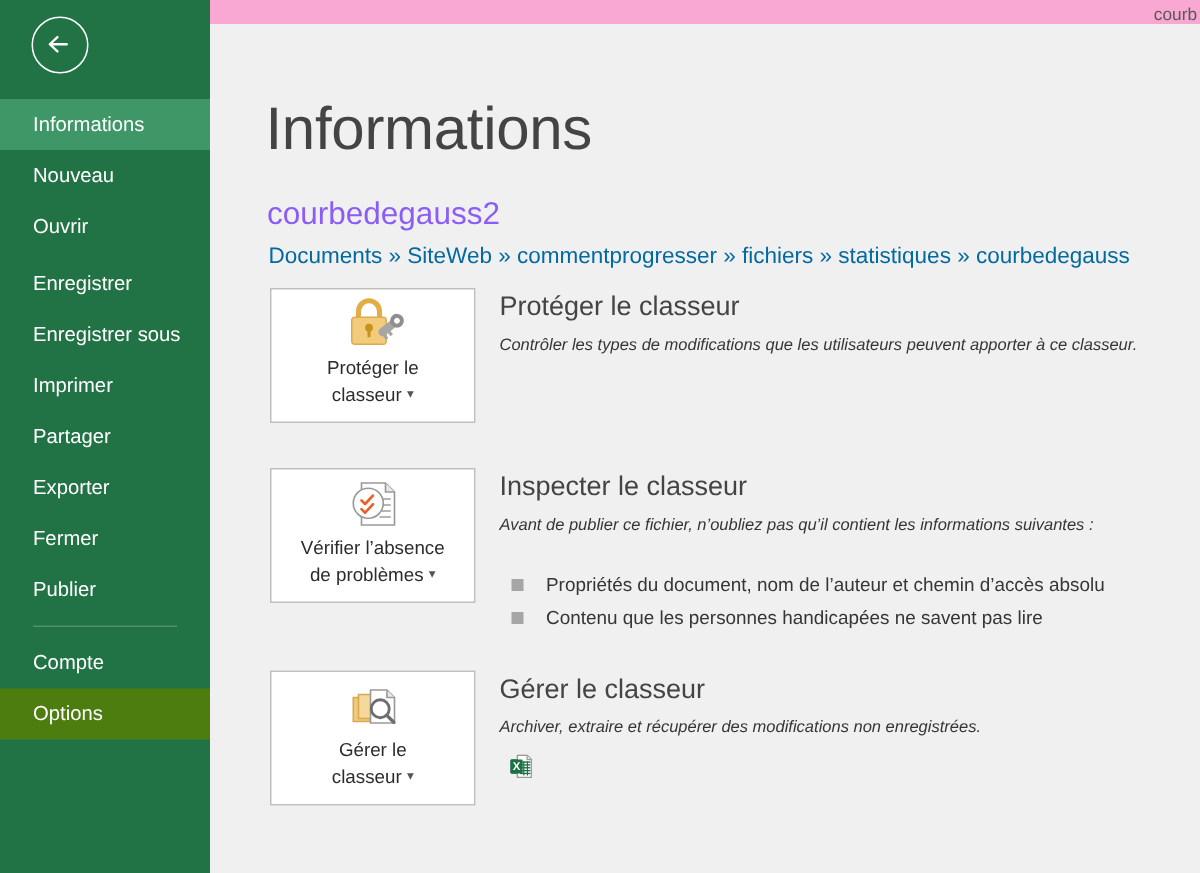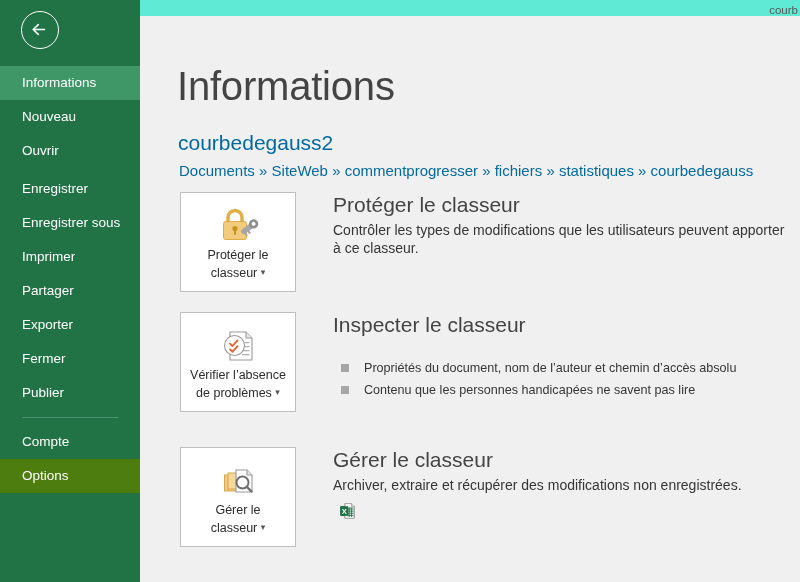--- a/index.html
+++ b/index.html
@@ -22,21 +22,21 @@
     overflow: hidden;
   }
 
   
   .top-sliver {
     position: absolute;
     left: 140px;
     top: 0;
     width: 660px;
     height: 16px;
-    background: #5eead4;
+    background: #f9a8d4;
     text-align: right;
     overflow: hidden;
     box-sizing: border-box;
     padding-right: 2px;
   }
   .top-sliver span {
     font-size: 11.5px;
     color: #585858;
     line-height: 14px;
     display: inline-block;
@@ -107,21 +107,21 @@
     color: #444444;
     font-weight: 300;
     letter-spacing: -0.2px;
     line-height: 46px;
   }
   .doc-name {
     position: absolute;
     left: 38px;
     top: 114px;
     font-size: 21px;
-    color: #0369a1;
+    color: #8b5cf6;
     line-height: 26px;
   }
   .breadcrumb {
     position: absolute;
     left: 39px;
     top: 146px;
     font-size: 15px;
     color: #0369a1;
     line-height: 17px;
     white-space: nowrap;
@@ -130,27 +130,26 @@
   
   .section { position: absolute; left: 0; width: 660px; }
   .sec-protect { top: 176px; }
   .sec-inspect { top: 296px; }
   .sec-manage  { top: 431px; }
 
   .card {
     position: absolute;
     left: 40px;
     top: 0;
-    width: 116px;
+    width: 137px;
     background: #ffffff;
     border: 1px solid #bfbfbf;
     box-sizing: border-box;
     text-align: center;
     cursor: pointer;
-    padding-top: 10px;
     padding-bottom: 9px;
   }
   .card-icon {
     height: 44px;
     display: flex;
     align-items: center;
     justify-content: center;
   }
   .card-label {
     font-size: 12.5px;
@@ -164,31 +163,32 @@
     vertical-align: 2px;
   }
 
   .sec-body {
     position: absolute;
     left: 193px;
     top: 0;
     width: 460px;
   }
   .sec-title {
-    font-size: 21px;
+    font-size: 18px;
     color: #444444;
     font-weight: 300;
     line-height: 25px;
     margin: 0 0 4px 0;
   }
   .sec-desc {
-    font-size: 14px;
+    font-size: 11px;
     color: #363636;
     line-height: 18px;
     margin: 0;
+    font-style: italic;
   }
   .bullets {
     list-style: none;
     margin: 20px 0 0 0;
     padding: 0;
   }
   .bullets li {
     position: relative;
     padding-left: 31px;
     font-size: 12.6px;
@@ -346,20 +346,21 @@
         </div>
         <div class="card-label">
           <span>Vérifier l’absence</span><br>
           <span>de problèmes</span>
           <span class="caret">▾</span>
         </div>
       </div>
 
       <div class="sec-body">
         <h2 class="sec-title">Inspecter le classeur</h2>
+        <p class="sec-desc">Avant de publier ce fichier, n’oubliez pas qu’il contient les informations suivantes :</p>
         <ul class="bullets">
           <li>
             <span class="sq"></span>
             <span>Propriétés du document, nom de l’auteur et chemin d’accès absolu</span>
           </li>
           <li>
             <span class="sq"></span>
             <span>Contenu que les personnes handicapées ne savent pas lire</span>
           </li>
         </ul>

